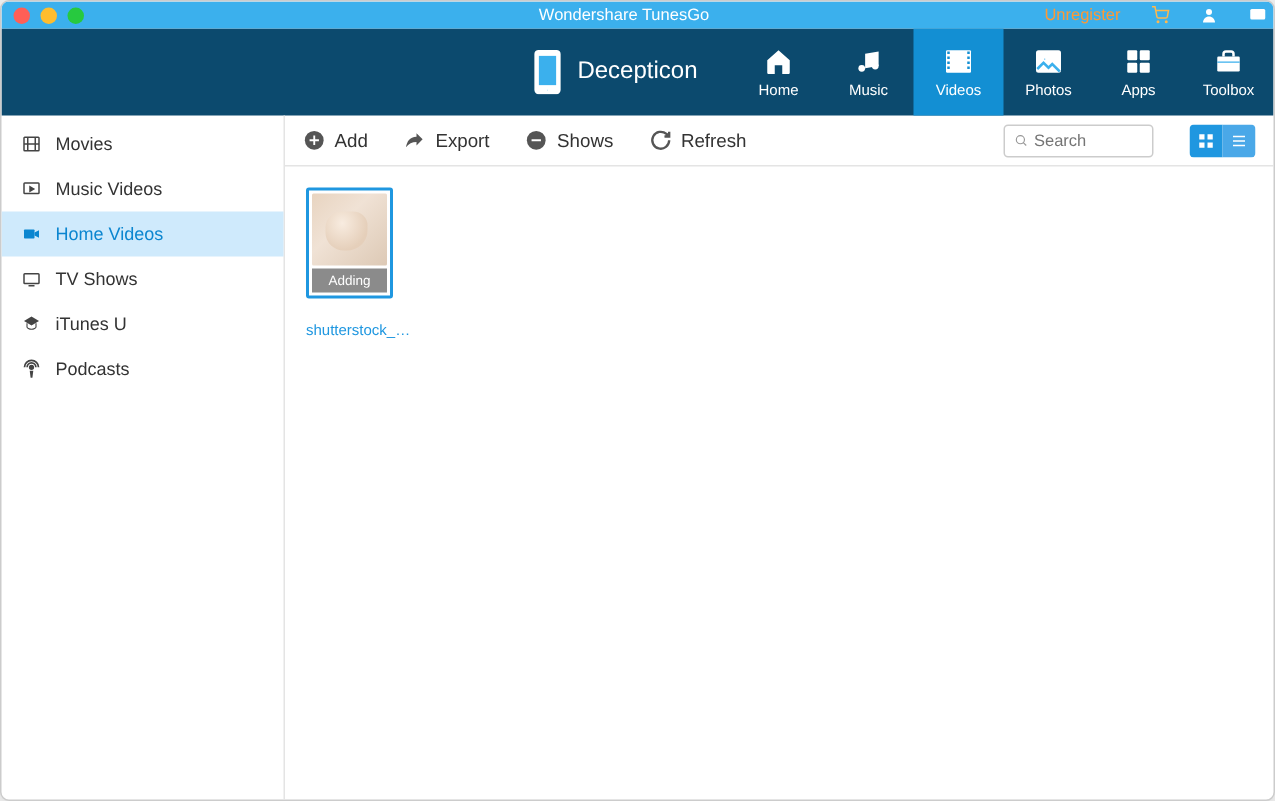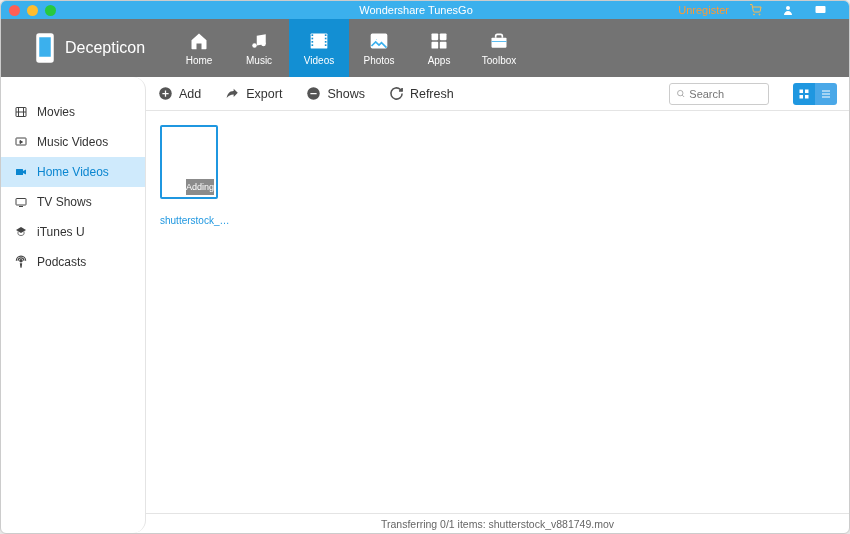--- a/index.html
+++ b/index.html
@@ -5,53 +5,53 @@
 * { margin: 0; padding: 0; box-sizing: border-box; font-family: -apple-system, "Helvetica Neue", Arial, sans-serif; }
 body { background: #f0f0f0; }
 .window { width: 850px; height: 534px; background: #fff; border: 1px solid #ccc; border-radius: 6px; overflow: hidden; display: flex; flex-direction: column; box-shadow: 0 2px 10px rgba(0,0,0,0.1); margin: 0 auto; }
 .titlebar { height: 18px; background: #3bb0ed; display: flex; align-items: center; padding: 0 8px; position: relative; }
 .traffic { display: flex; gap: 7px; }
 .traffic span { width: 11px; height: 11px; border-radius: 50%; display: inline-block; }
 .tr-red { background: #ff5f56; }
 .tr-yellow { background: #ffbd2e; }
 .tr-green { background: #27c93f; }
 .title { position: absolute; left: 0; right: 18px; text-align: center; font-size: 11px; color: #fff; font-weight: 500; pointer-events: none; }
-.title-right { position: absolute; right: 22px; display: flex; align-items: flex-end; gap: 20px; }
+.title-right { position: absolute; right: 4px; display: flex; align-items: flex-end; gap: 20px; }
 .unregister { color: #ff9933; font-size: 11px; }
 .title-icon { color: #fff; }
 .title-icon svg { display: block; }
-.header { height: 58px; background: #737373; display: flex; align-items: stretch; }
+.header { height: 58px; background: #0c4a6e; display: flex; align-items: stretch; justify-content: flex-end; }
 .device { display: flex; align-items: center; padding: 0 24px 0 34px; color: #fff; }
 .device svg { margin-right: 10px; }
 .device-name { font-size: 16px; font-weight: 400; }
 .nav { display: flex; }
 .nav-item { width: 60px; display: flex; flex-direction: column; align-items: center; justify-content: center; color: #fff; cursor: pointer; gap: 4px; }
 .nav-item.active { background: #138fd3; }
 .nav-item span { font-size: 10px; }
 .body { flex: 1; display: flex; min-height: 0; }
-.sidebar { width: 145px; border-right: 1px solid #e4e4e4; padding-top: 20px; border-radius: 13px; }
+.sidebar { width: 189px; border-right: 1px solid #e4e4e4; padding-top: 4px; }
 .sidebar-item { display: flex; align-items: center; height: 30px; padding: 0 12px; font-size: 12px; color: #333; cursor: pointer; gap: 8px; }
 .sidebar-item.active { background: #cfeafc; color: #0b86d0; }
 .sidebar-item.active .side-icon { color: #0b86d0; }
 .side-icon { width: 16px; display: flex; justify-content: center; color: #444; }
 .main { flex: 1; display: flex; flex-direction: column; }
 .toolbar { height: 34px; border-bottom: 1px solid #e4e4e4; display: flex; align-items: center; padding: 0 12px; gap: 24px; }
 .tb-btn { display: flex; align-items: center; gap: 6px; font-size: 12.5px; color: #333; cursor: pointer; }
 .tb-btn svg { color: #555; }
 .tb-spacer { flex: 1; }
 .search { height: 22px; width: 100px; border: 1px solid #ccc; border-radius: 3px; display: flex; align-items: center; padding: 0 6px; gap: 4px; }
 .search svg { color: #999; }
 .search input { border: none; outline: none; width: 100%; font-size: 11px; color: #666; }
 .view-toggle { display: flex; border-radius: 3px; overflow: hidden; }
 .vt { width: 22px; height: 22px; display: flex; align-items: center; justify-content: center; cursor: pointer; }
 .vt.active { background: #1f97e0; color: #fff; }
 .vt.inactive { background: #4aa8e8; color: #fff; }
 .content { flex: 1; padding: 14px; overflow: auto; }
 .video-item { width: 58px; }
-.thumb { width: 58px; height: 74px; border: 2px solid #1f97e0; border-radius: 2px; padding: 2px; background: #fff; display: flex; flex-direction: column; align-items: flex-end; }
+.thumb { width: 58px; height: 74px; border: 2px solid #1f97e0; border-radius: 2px; padding: 2px; background: #fff; display: flex; flex-direction: column; }
 .thumb-img { flex: 1; background: linear-gradient(135deg,#e8d4c0 0%,#f0e2d5 40%,#ddc9b5 100%); border-radius: 1px; position: relative; overflow: hidden; }
 .thumb-img::after { content:""; position:absolute; left:18%; top:25%; width:55%; height:55%; background: radial-gradient(ellipse at 40% 30%, #f8ece0 0%, #e5cfba 70%); border-radius: 40% 35% 50% 45%; }
 .thumb-status { height: 16px; background: rgba(100,100,100,0.75); color: #fff; font-size: 9px; display: flex; align-items: center; justify-content: center; margin-top: 2px; }
 .vid-label { font-size: 10px; color: #1f97e0; margin-top: 16px; text-align: left; white-space: nowrap; overflow: hidden; text-overflow: ellipsis; width: 72px; }
 .statusbar { height: 20px; border-top: 1px solid #e4e4e4; display: flex; align-items: center; justify-content: center; font-size: 10.5px; color: #666; }
 </style>
 </head>
 <body>
 
 <div class="window">
@@ -275,19 +275,16 @@
       <div class="content">
         <div class="video-item">
           <div class="thumb">
             <div class="thumb-img"></div>
             <div class="thumb-status">Adding</div>
           </div>
           <div class="vid-label">shutterstock_v...</div>
         </div>
       </div>
 
-      <div class="statusbar">
-        <span>Transferring 0/1 items: shutterstock_v881749.mov</span>
-      </div>
     </div>
 
   </div>
 </div>
 
 </body></html>

